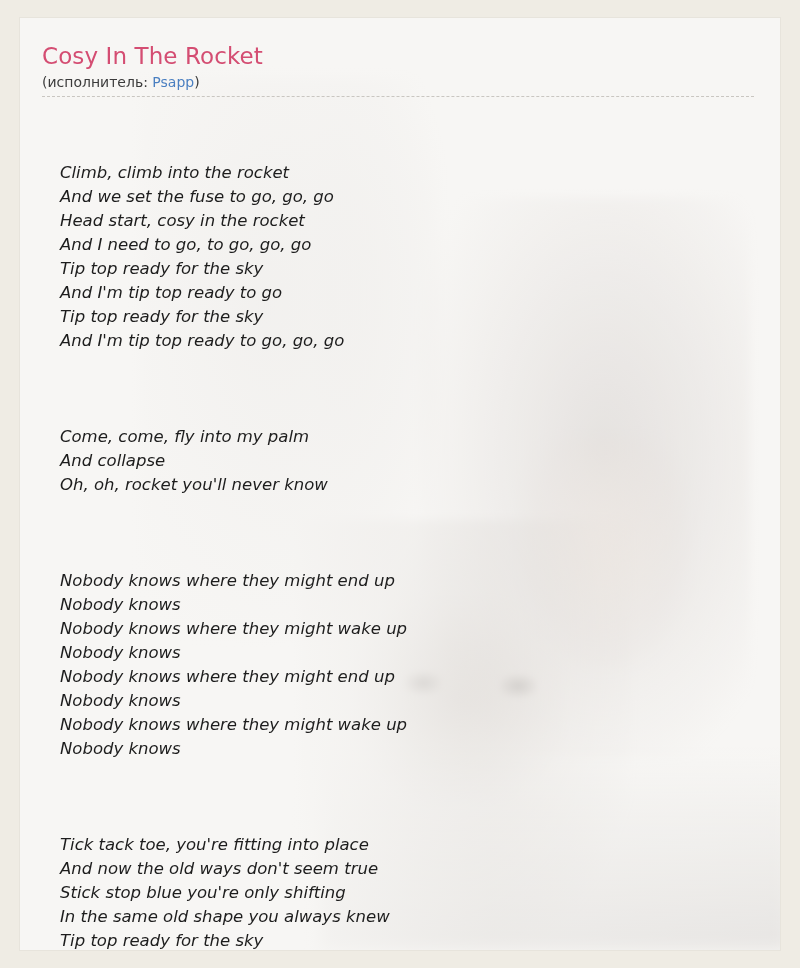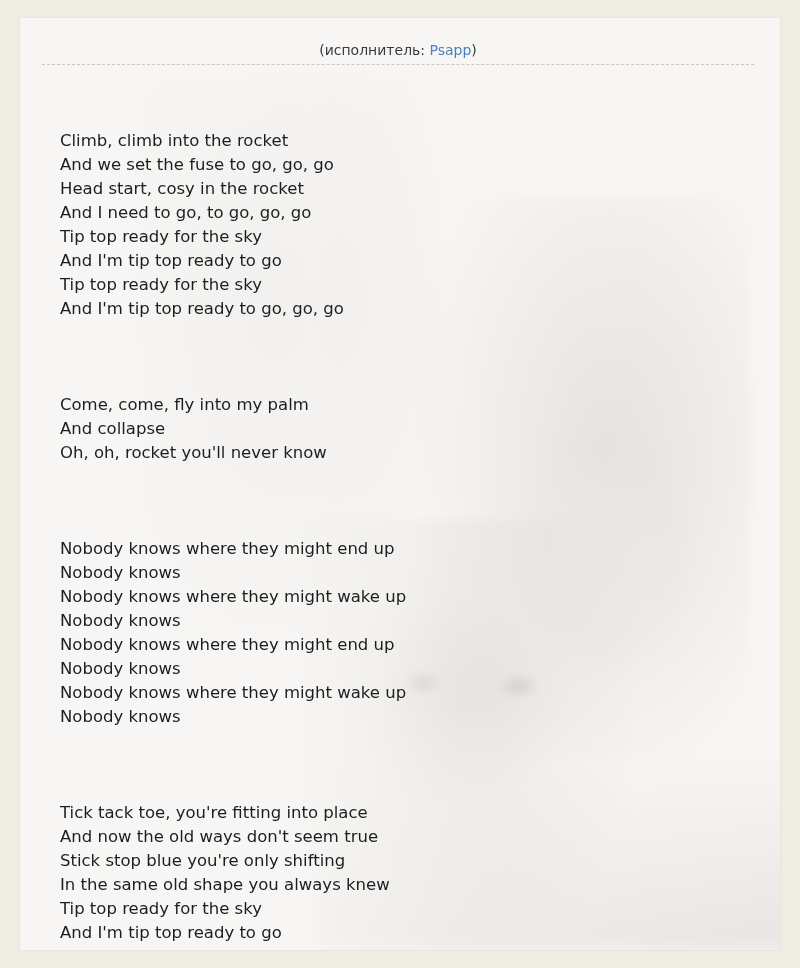--- a/index.html
+++ b/index.html
@@ -120,21 +120,20 @@
     font-size: 23px;
     line-height: 28px;
     font-weight: normal;
     margin: 0 0 4px 0;
     letter-spacing: 0.1px;
   }
   .artist-line {
     font-size: 14px;
     color: #3b3b3b;
     margin: 0 0 6px 0;
-    text-align: center;
   }
   .artist-link {
     color: #4a7fc1;
     text-decoration: none;
   }
   .divider {
     border: 0;
     border-top: 1px dashed #c9c6c1;
     margin: 6px 0 16px 0;
     width: 712px;
@@ -142,20 +141,21 @@
   .lyrics {
     font-size: 16.5px;
     line-height: 24px;
     color: #1d1d1d;
     white-space: pre-wrap;
     padding-left: 18px;
   }
   .stanza {
     margin: 0 0 24px 0;
     white-space: pre-wrap;
+    font-style: italic;
   }
   .stanza:last-child { margin-bottom: 0; }
 </style>
 </head>
 <body>
 
 <div class="page">
   <div class="sheet">
 
     <div class="bg-photo">
@@ -164,20 +164,21 @@
       <div class="layer bg-person-face"></div>
       <div class="layer bg-cat-body"></div>
       <div class="layer bg-cat-head"></div>
       <div class="layer bg-cat-eye-l"></div>
       <div class="layer bg-cat-eye-r"></div>
       <div class="layer bg-dark-bottom"></div>
       <div class="bg-wash"></div>
     </div>
 
     <div class="content">
+      <h1 class="song-title">Cosy In The Rocket</h1>
       <div class="artist-line"><span>(исполнитель: </span><a class="artist-link" href="#">Psapp</a><span>)</span></div>
       <hr class="divider">
 
       <div class="lyrics">
         <p class="stanza">Climb, climb into the rocket
 And we set the fuse to go, go, go
 Head start, cosy in the rocket
 And I need to go, to go, go, go
 Tip top ready for the sky
 And I'm tip top ready to go

